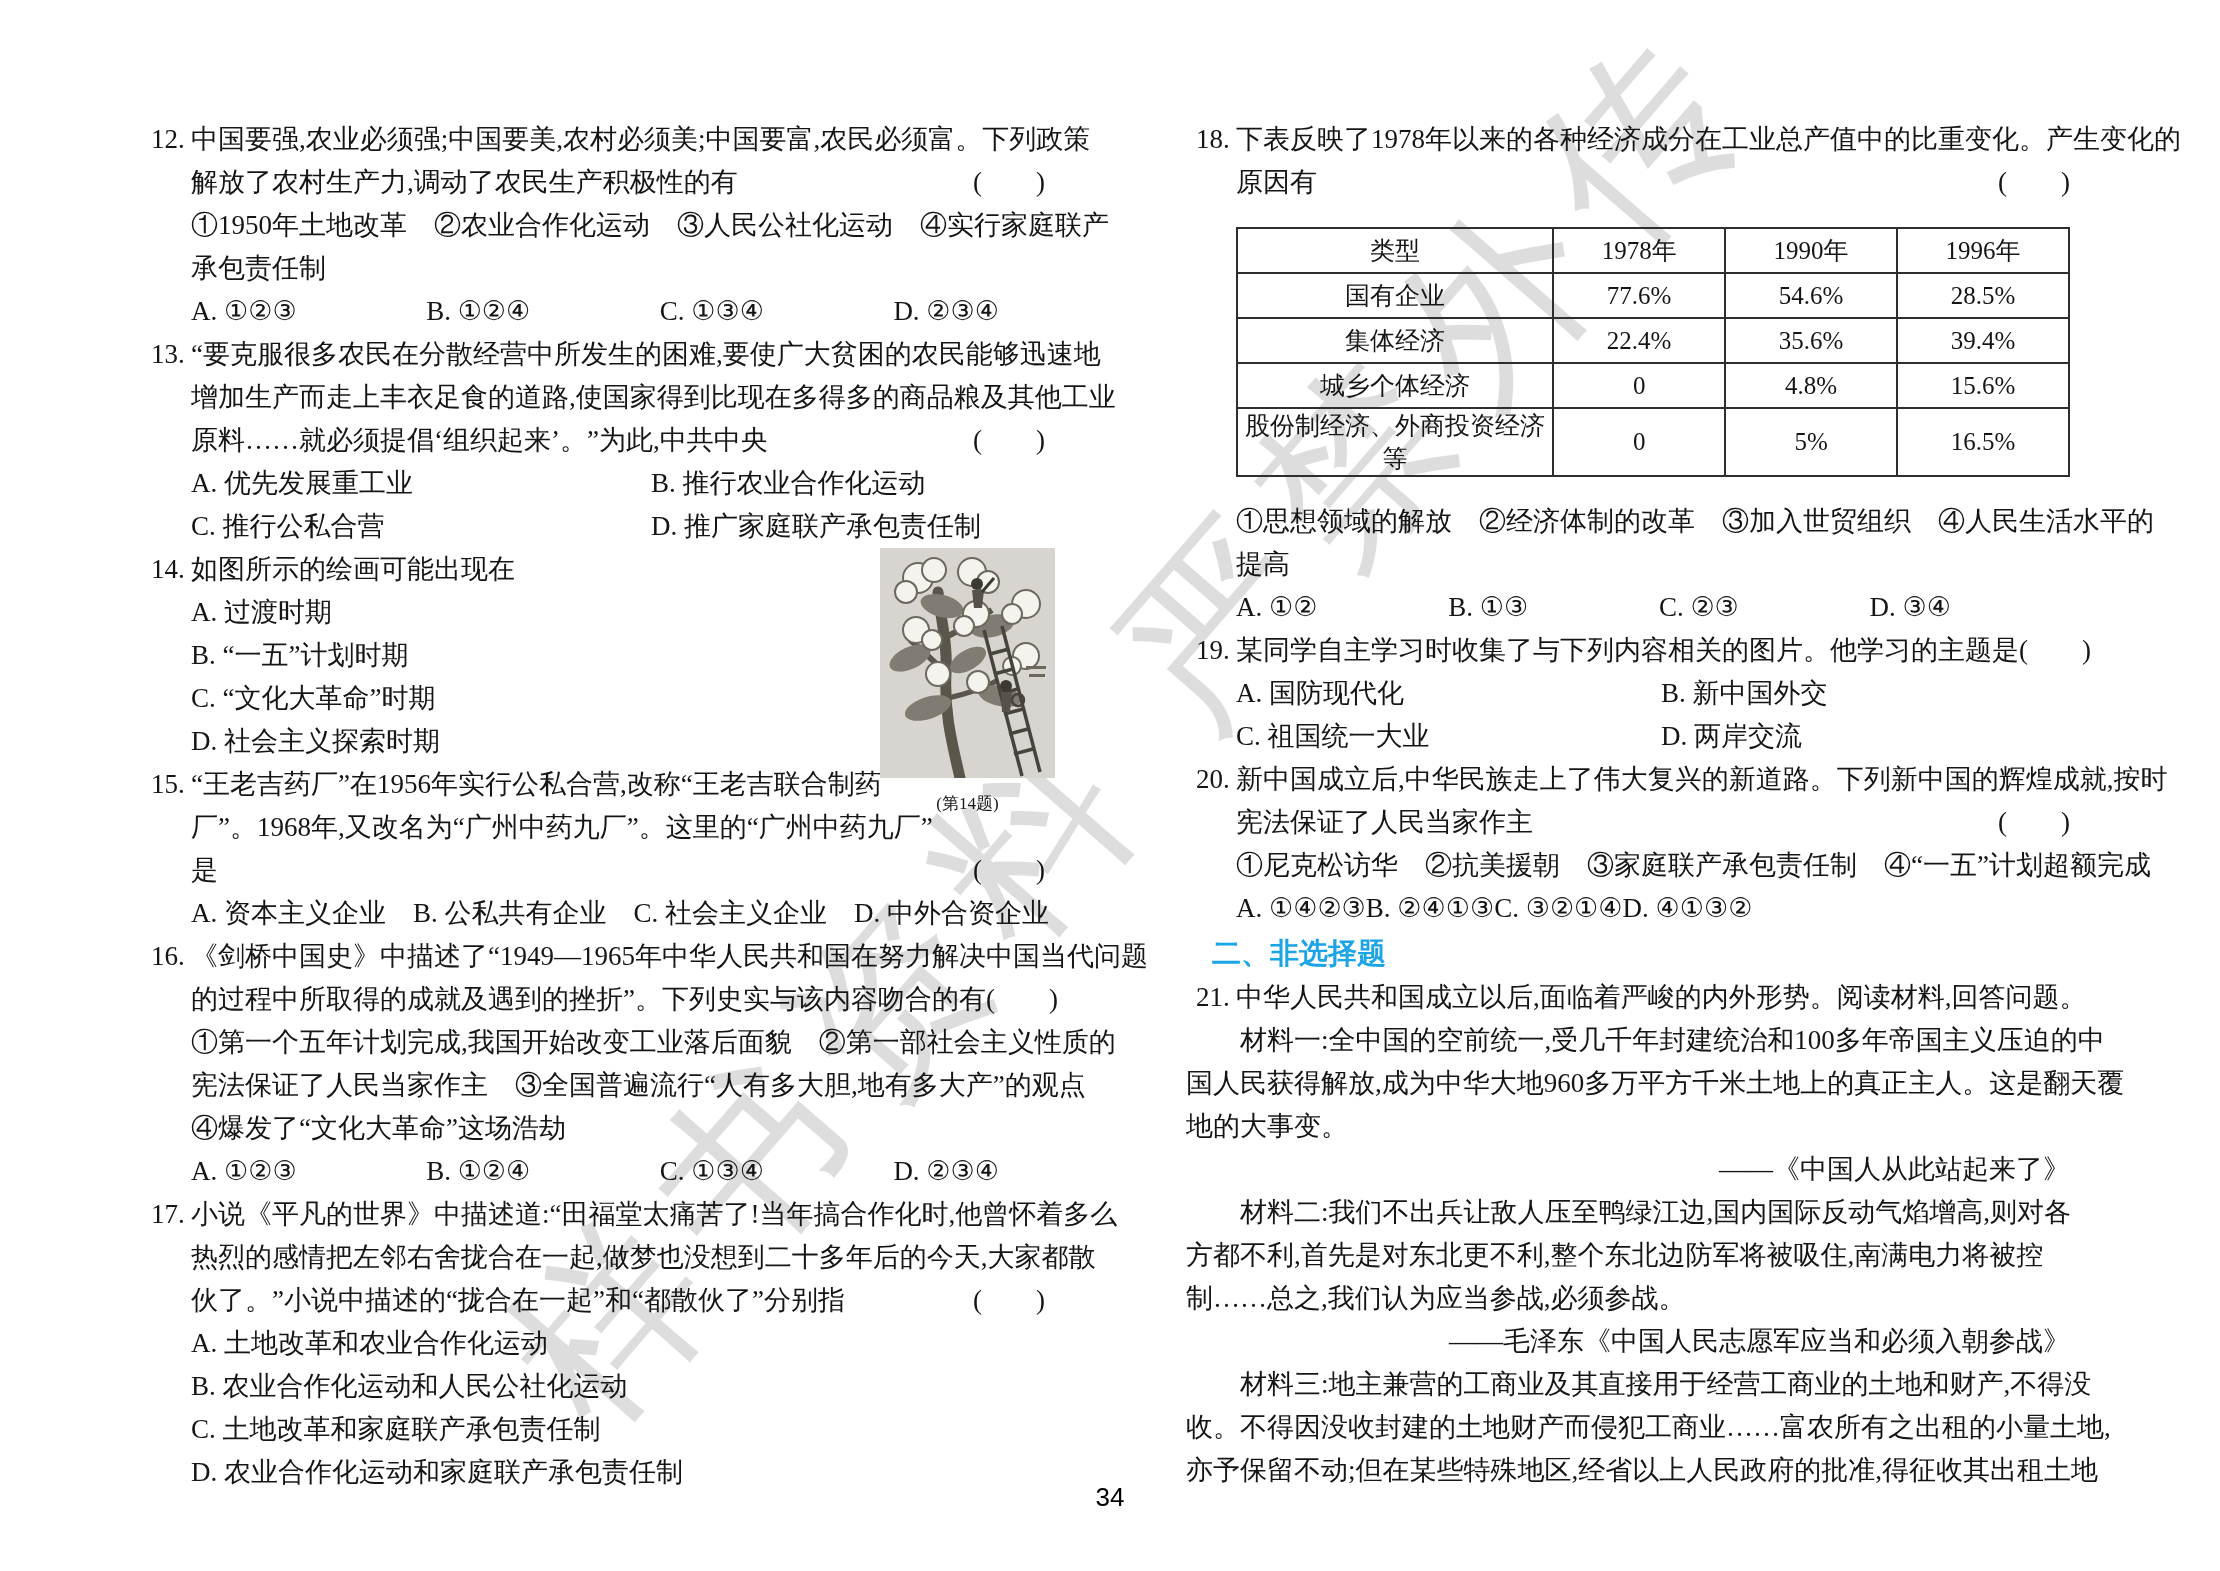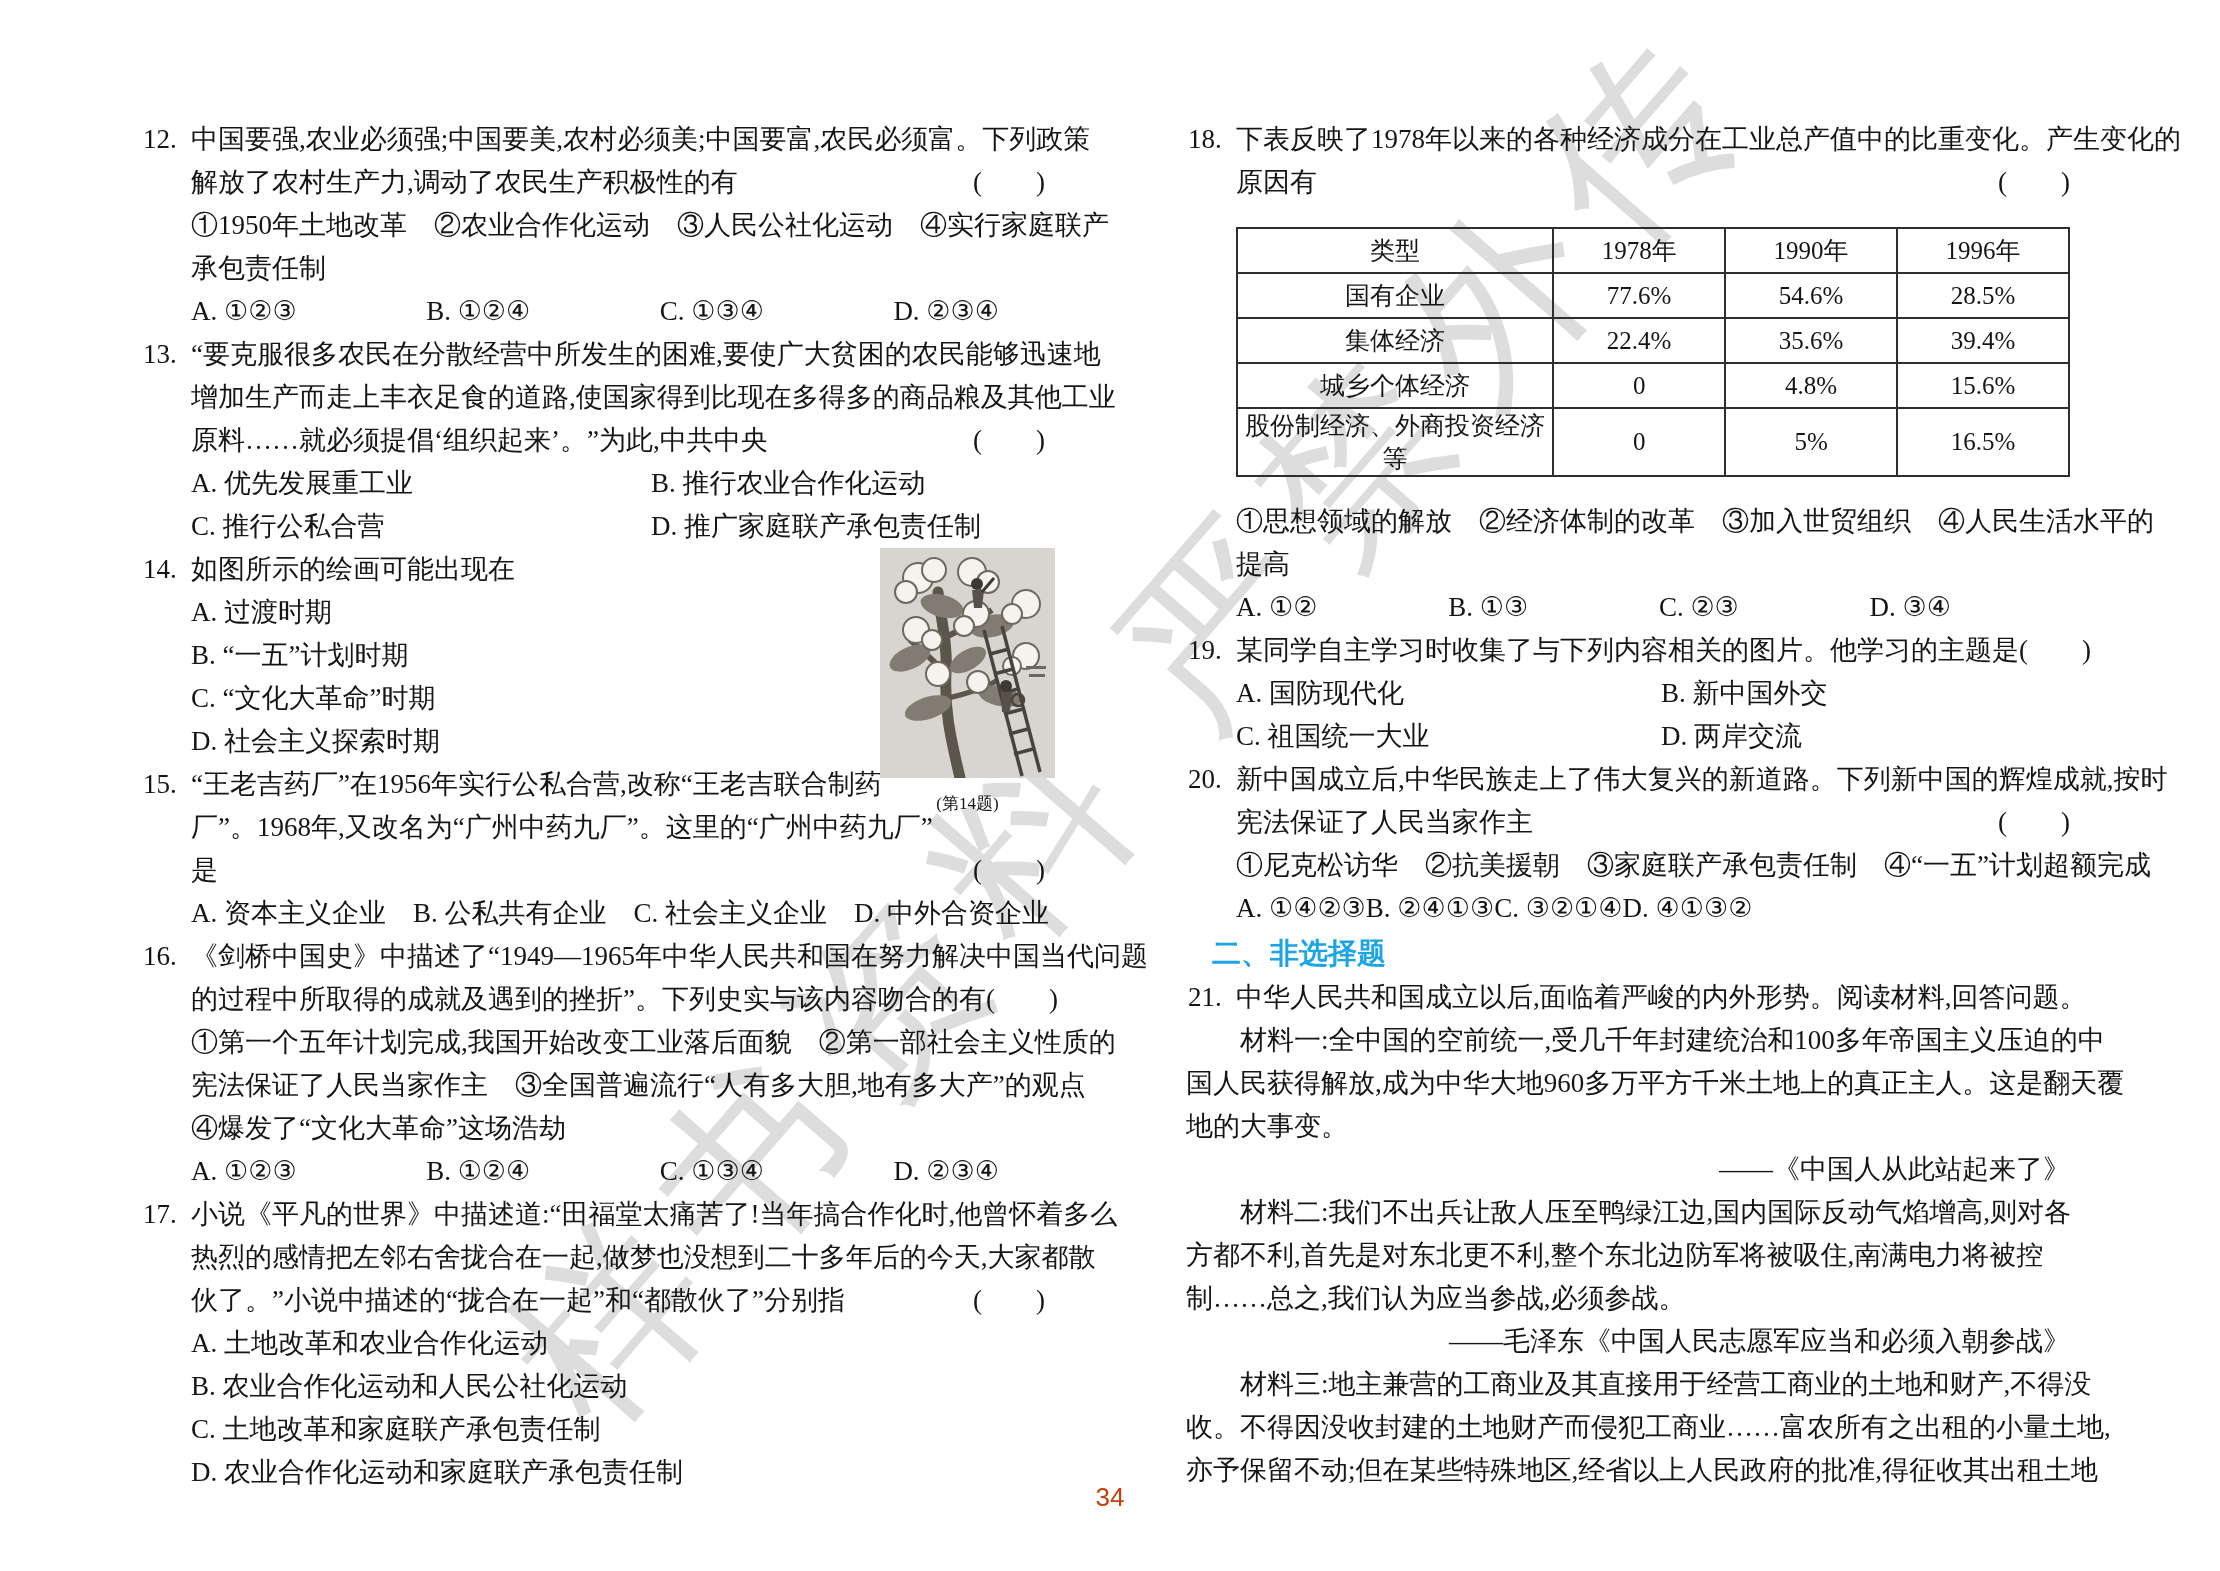--- a/index.html
+++ b/index.html
@@ -6,21 +6,21 @@
   .page {
     position:relative; width:2220px; height:1571px; margin:0 auto;
     background:#ffffff; overflow:hidden;
     font-family:"Liberation Serif","DejaVu Serif",serif;
     color:#151515; font-size:27px;
   }
   .col { position:absolute; top:118px; }
   .col-left  { left:135px;  width:910px; }
   .col-right { left:1180px; width:890px; }
   .q { position:relative; padding-left:56px; }
-  .qnum { position:absolute; left:8px; top:0; height:43px; line-height:43px;text-align:center; }
+  .qnum { position:absolute; left:16px; top:0; height:43px; line-height:43px;text-align:center; }
   .line { height:43px; line-height:43px; white-space:nowrap; }
   .flexline { display:flex; }
   .flexline .br { margin-left:auto; }
   .optrow4  { display:flex; justify-content:space-between; width:808px; height:43px; line-height:43px; }
   .optrow15 { display:flex; justify-content:space-between; width:858px; height:43px; line-height:43px; }
   .optrow18 { display:flex; justify-content:space-between; width:715px; height:43px; line-height:43px; }
   .optrow20 { display:flex; width:758px; height:43px; line-height:43px; }
   .optgrid13 { display:grid; grid-template-columns:460px 1fr; height:43px; line-height:43px; white-space:nowrap; }
   .optgrid19 { display:grid; grid-template-columns:425px 1fr; height:43px; line-height:43px; white-space:nowrap; }
   .tablewrap { margin:23px 0; }
@@ -42,21 +42,21 @@
   .watermark {
     position:absolute; left:250px; top:610px; width:1750px;
     text-align:center; font-size:185px; letter-spacing:28px;
     color:#9a9a9a; opacity:0.33; transform:rotate(-49deg);
     pointer-events:none; z-index:1; white-space:nowrap;
     font-family:"Liberation Serif","DejaVu Serif",serif;
   }
   .content { position:relative; z-index:2; }
   .pagenum {
     position:absolute; left:0; right:0; top:1482px; text-align:center;
-    font-family:"Liberation Sans","DejaVu Sans",sans-serif; font-size:26px; color:#c2410c;
+    font-family:"Liberation Sans","DejaVu Sans",sans-serif; font-size:26px; color:#000000;
   }
 </style>
 </head>
 <body>
 
 <div class="page">
 
   <div class="watermark">样书资料 严禁外传</div>
 
   <div class="content">

